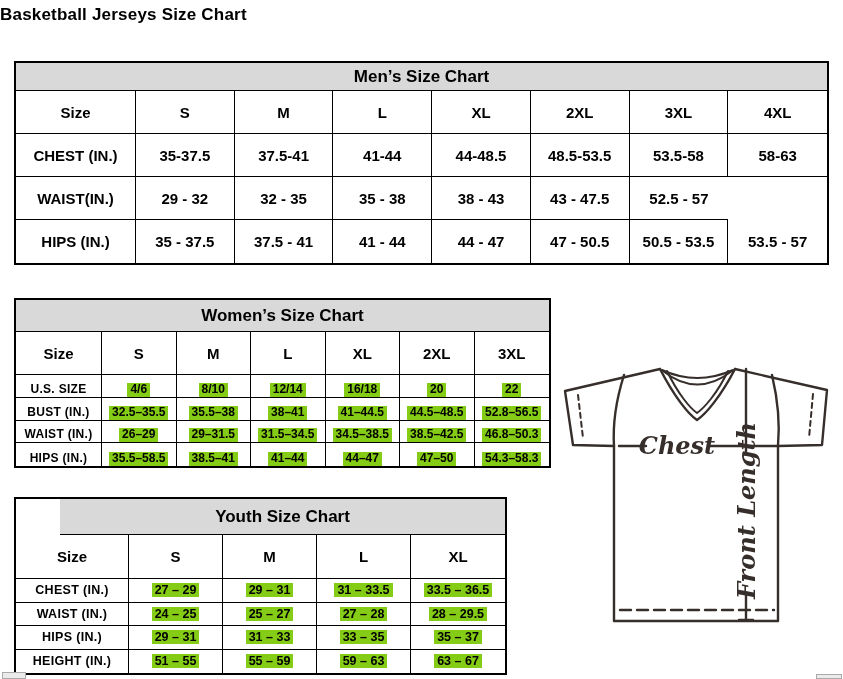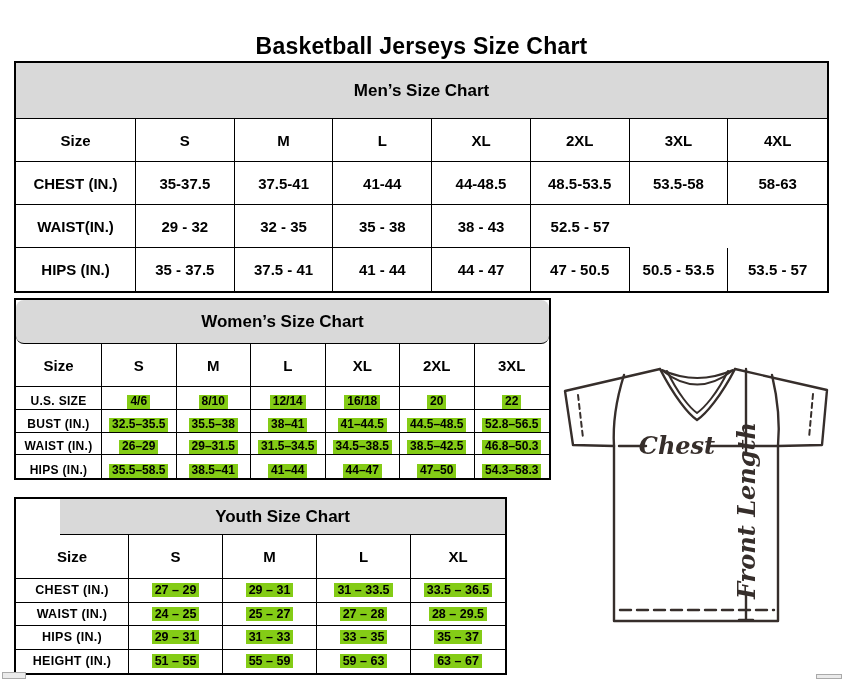--- a/index.html
+++ b/index.html
@@ -3,47 +3,47 @@
 <meta charset="utf-8">
 <style>
   * { margin:0; padding:0; box-sizing:border-box; }
   html,body { background:#ffffff; }
   #screen {
     position:relative; width:843px; height:679px; background:#fff;
     font-family:"Liberation Sans", sans-serif; overflow:hidden; color:#000;
   }
   .page-title {
     position:absolute; top:5px; left:0; width:100%;
-    text-align:center; font-size:23px; font-weight:bold; letter-spacing:0.2px;margin-top:28px;
+    font-size:17px; font-weight:bold; letter-spacing:0.2px;
   }
   .size-table { position:absolute; border:2px solid #000; background:#fff; }
   .table-title {
     background:#d9d9d9; border-bottom:1px solid #000;
     display:flex; align-items:center; justify-content:center;
     font-weight:bold; font-size:17px;
   }
   .grid-row { display:grid;border-radius:12px; }
   .cell {
     border-right:1px solid #000; border-bottom:1px solid #000;
     display:flex; align-items:center; justify-content:center;
     font-weight:bold; text-align:center; background:#fff;
   }
   .grid-row .cell:last-child { border-right:none; }
   .tbody .grid-row:last-child .cell { border-bottom:none; }
 
   
   .mens { left:14px; top:61px; width:815px; }
-  .mens .table-title { height:56px; }
+  .mens .table-title { height:28px; }
   .mens .grid-row { grid-template-columns:120px repeat(7, 1fr); }
   .mens .header .cell { height:43px; font-size:15px; }
   .mens .tbody .cell { height:43px; font-size:15px; }
 
   
   .womens { left:14px; top:298px; width:537px; }
-  .womens .table-title { height:44px;border-radius:8px; }
+  .womens .table-title { height:32px; }
   .womens .grid-row { grid-template-columns:86px repeat(6, 1fr); }
   .womens .header .cell { height:43px; font-size:15px; }
   .womens .tbody .cell { height:22.75px; font-size:12px;align-items:flex-end; }
 
   
   .youth { left:14px; top:497px; width:493px; }
   .youth .table-title { height:36px;margin-left:44px; }
   .youth .grid-row { grid-template-columns:113px repeat(4, 1fr); }
   .youth .header .cell { height:44px; font-size:15px; }
   .youth .tbody .cell { height:23.5px; font-size:12.5px; }
@@ -123,20 +123,23 @@
           <div class="cell val">
             <span>32 - 35</span>
           </div>
           <div class="cell val">
             <span>35 - 38</span>
           </div>
           <div class="cell val">
             <span>38 - 43</span>
           </div>
           <div class="cell val">
+            <span>43 - 47.5</span>
+          </div>
+          <div class="cell val">
             <span>52.5 - 57</span>
           </div>
         </div>
         <div class="grid-row">
           <div class="cell label">
             <span>HIPS (IN.)</span>
           </div>
           <div class="cell val">
             <span>35 - 37.5</span>
           </div>

